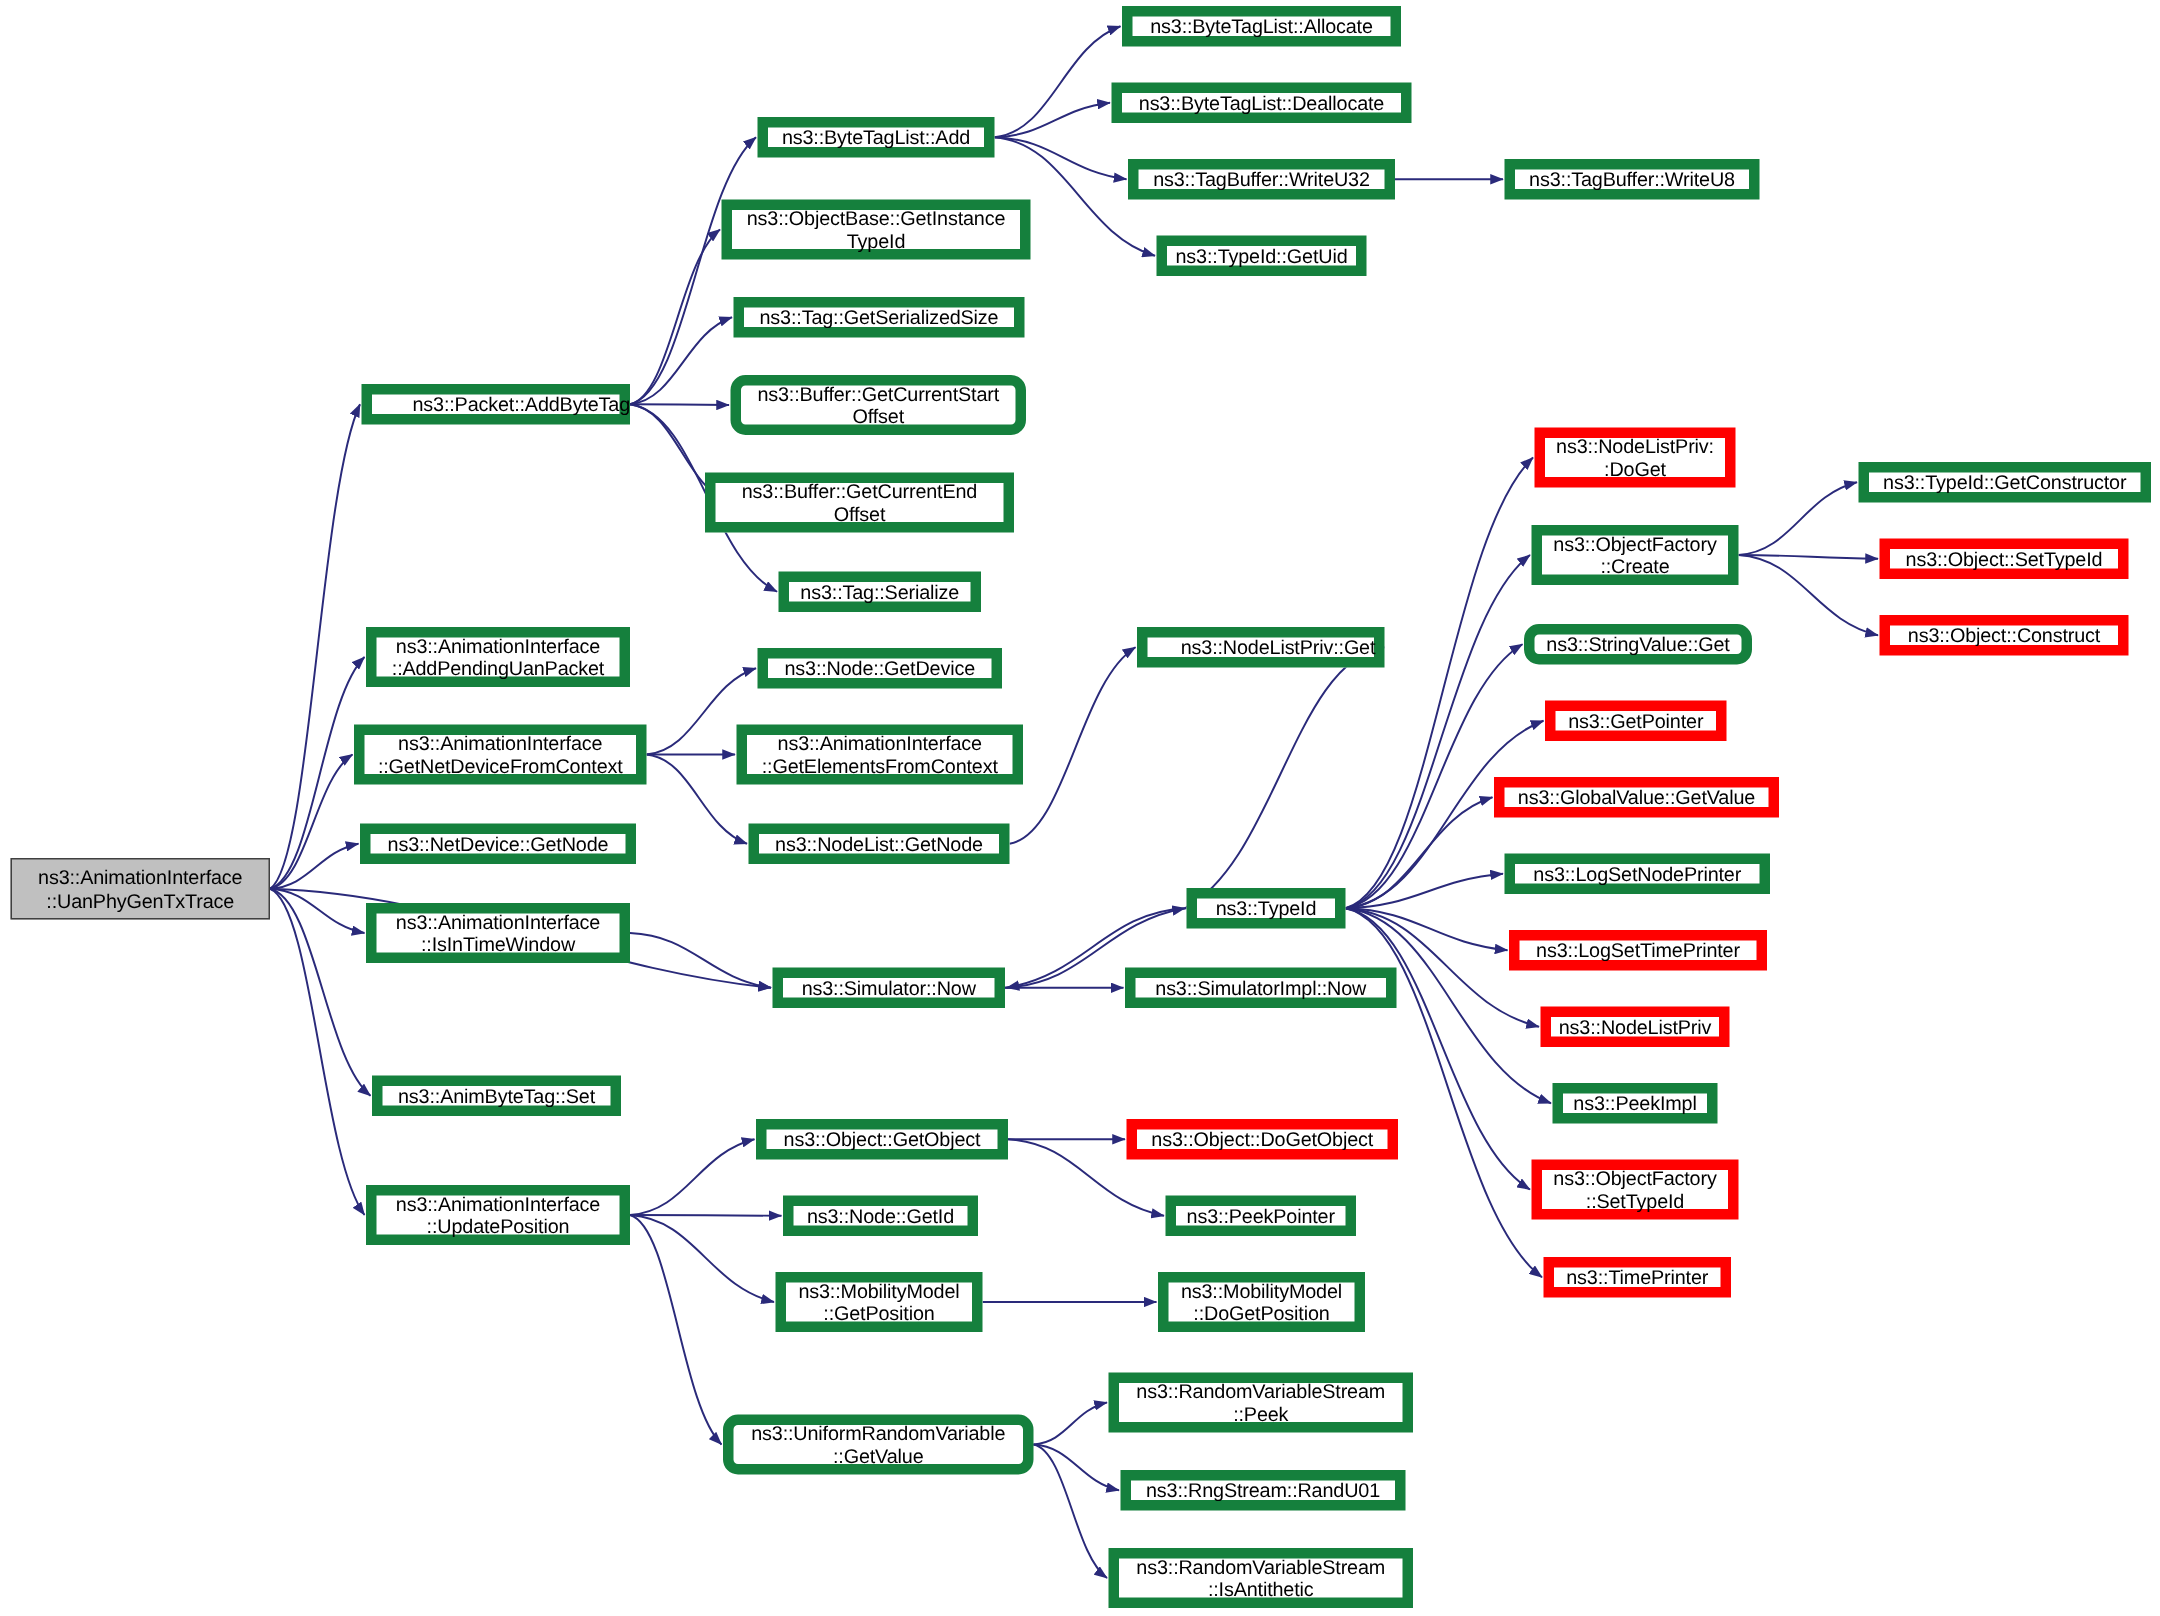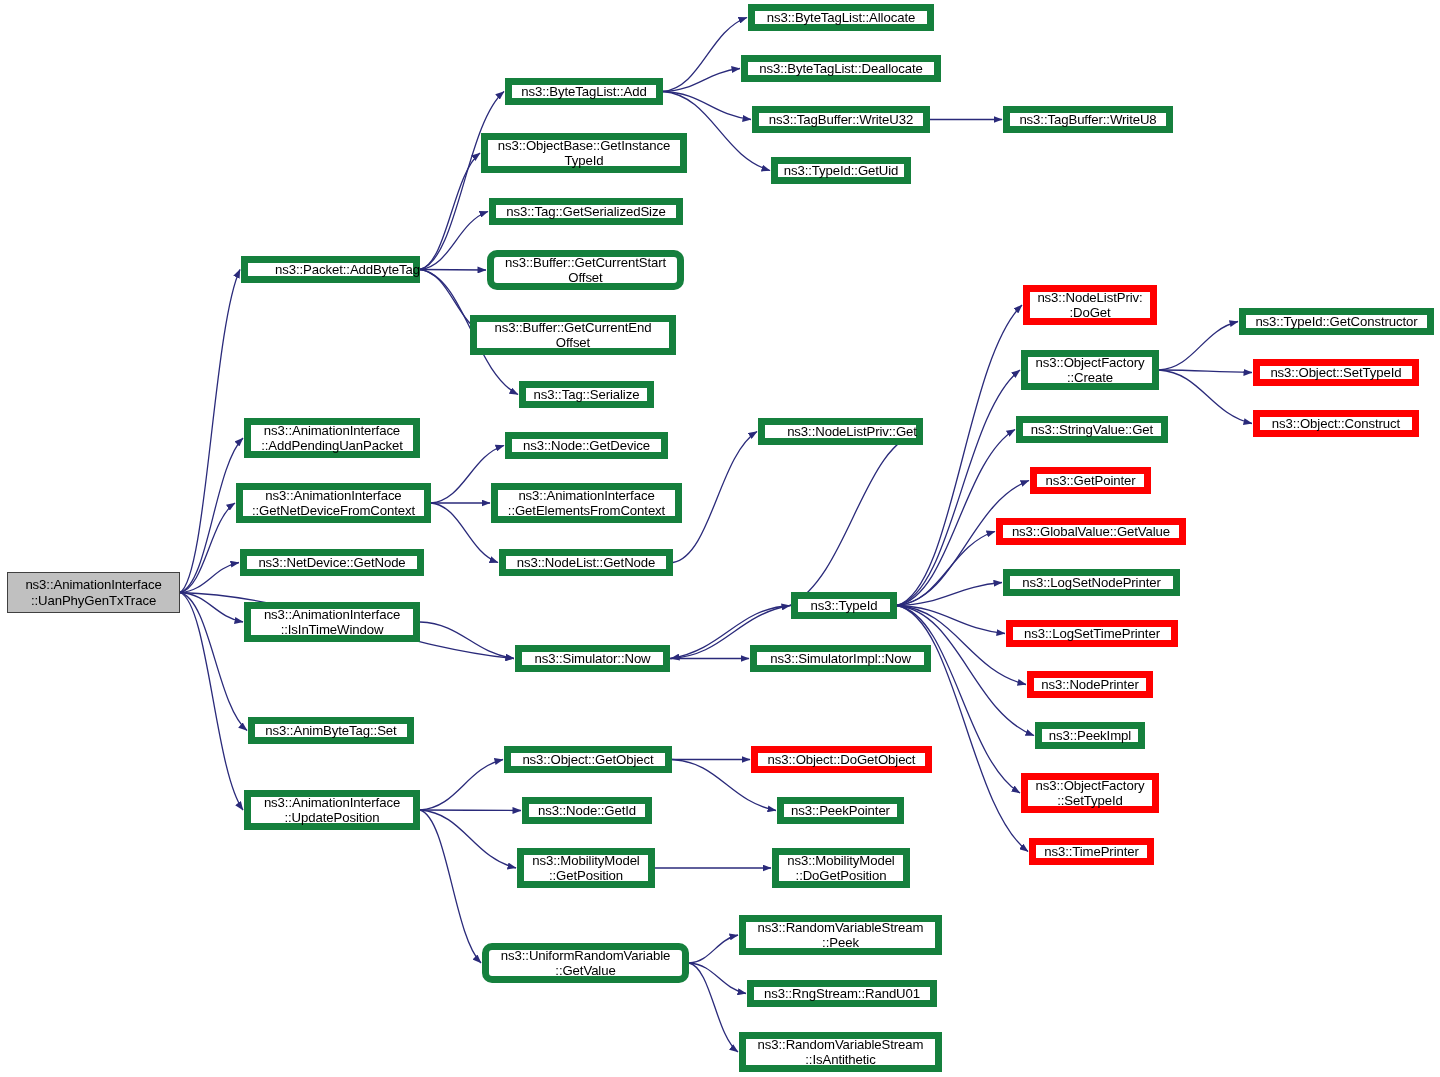--- a/index.html
+++ b/index.html
@@ -162,26 +162,26 @@
 ::DoGetPosition</div>
       <div class="node" style="left: 739px; top: 915px; width: 203px; height: 40px;">ns3::RandomVariableStream
 ::Peek</div>
       <div class="node" style="left: 747px; top: 980px; width: 190px; height: 27px;">ns3::RngStream::RandU01</div>
       <div class="node" style="left: 739px; top: 1032px; width: 203px; height: 40px;">ns3::RandomVariableStream
 ::IsAntithetic</div>
       <div class="node red" style="left: 1023px; top: 285px; width: 134px; height: 40px;">ns3::NodeListPriv:
 :DoGet</div>
       <div class="node" style="left: 1021px; top: 350px; width: 138px; height: 40px;">ns3::ObjectFactory
 ::Create</div>
-      <div class="node" style="left: 1016px; top: 416px; width: 152px; height: 27px;">ns3::StringValue::Get</div>
+      <div class="node" style="left: 1016px; top: 416px; width: 152px; height: 27px; border-radius: 10px;">ns3::StringValue::Get</div>
       <div class="node red" style="left: 1030px; top: 467px; width: 121px; height: 27px;">ns3::GetPointer</div>
       <div class="node red" style="left: 996px; top: 518px; width: 190px; height: 27px;">ns3::GlobalValue::GetValue</div>
       <div class="node" style="left: 1003px; top: 569px; width: 177px; height: 27px;">ns3::LogSetNodePrinter</div>
       <div class="node red" style="left: 1006px; top: 620px; width: 172px; height: 27px;">ns3::LogSetTimePrinter</div>
-      <div class="node red" style="left: 1027px; top: 671px; width: 126px; height: 27px;">ns3::NodePrinter</div>
+      <div class="node red" style="left: 1027px; top: 671px; width: 126px; height: 27px;">ns3::NodeListPriv</div>
       <div class="node" style="left: 1035px; top: 722px; width: 110px; height: 27px;">ns3::PeekImpl</div>
       <div class="node red" style="left: 1021px; top: 773px; width: 138px; height: 40px;">ns3::ObjectFactory
 ::SetTypeId</div>
       <div class="node red" style="left: 1029px; top: 838px; width: 125px; height: 27px;">ns3::TimePrinter</div>
       <div class="node" style="left: 1239px; top: 308px; width: 195px; height: 27px;">ns3::TypeId::GetConstructor</div>
       <div class="node red" style="left: 1253px; top: 359px; width: 166px; height: 27px;">ns3::Object::SetTypeId</div>
       <div class="node red" style="left: 1253px; top: 410px; width: 166px; height: 27px;">ns3::Object::Construct</div>
     </div>
 </div>
 

